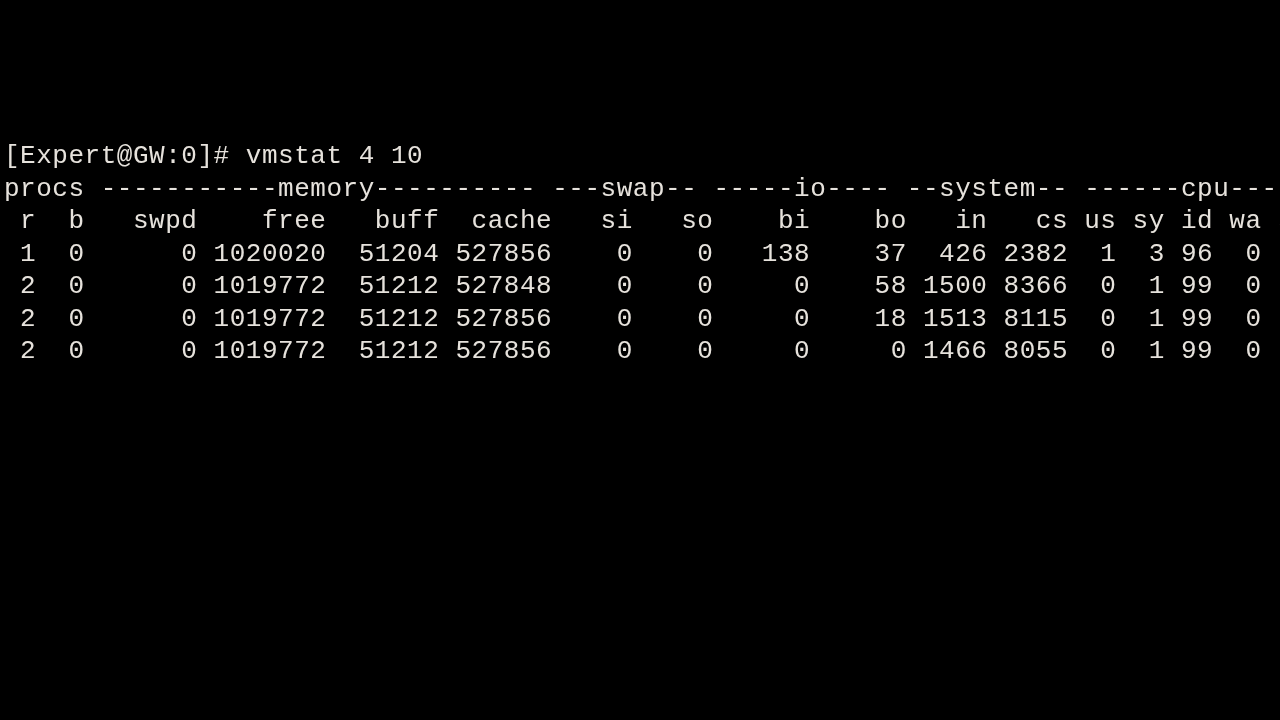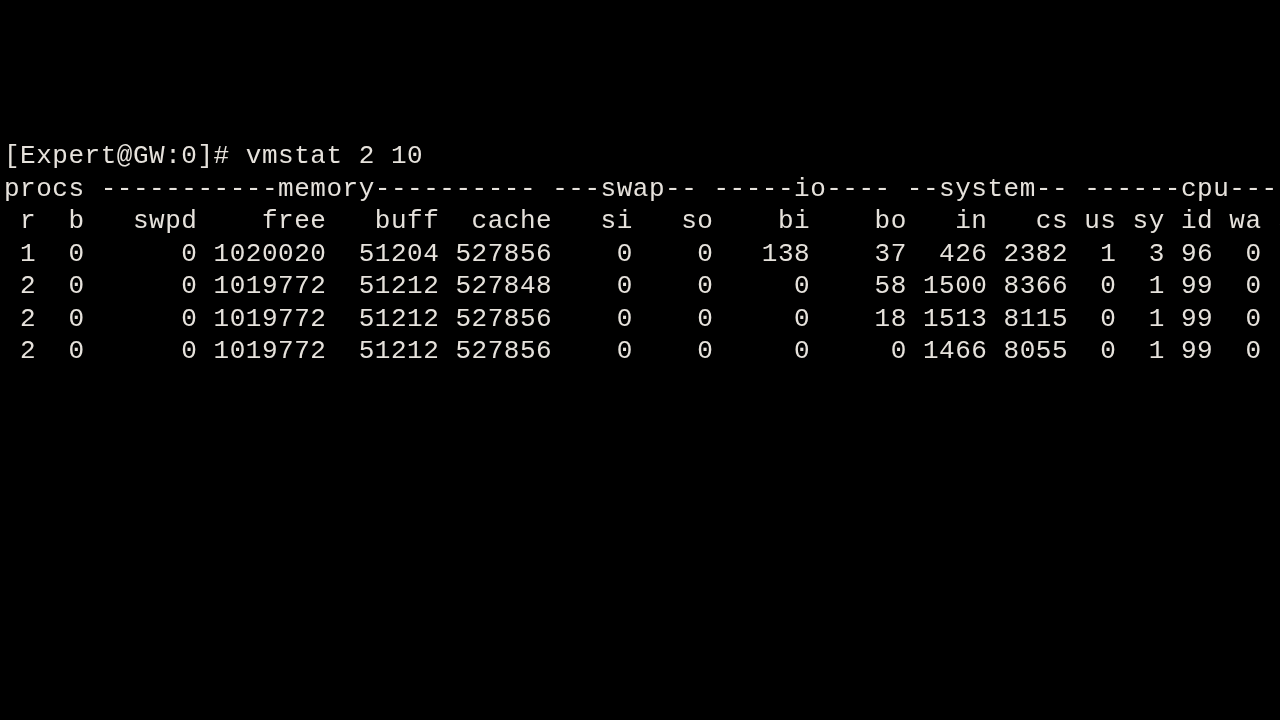--- a/index.html
+++ b/index.html
@@ -20,20 +20,20 @@
     line-height: 32.5px;
     letter-spacing: 0.02em;
     color: #e6e2dc;
     white-space: pre;
     overflow: hidden;
   }
 </style>
 </head>
 <body>
 
-<div class="terminal"><span>[Expert@GW:0]# </span><span>vmstat 2 10</span>
+<div class="terminal"><span>[Expert@GW:0]# </span><span>vmstat 4 10</span>
 <span>procs -----------memory---------- ---swap-- -----io---- --system-- ------cpu------</span>
 <span> r  b   swpd    free   buff  cache   si   so    bi    bo   in   cs us sy id wa st</span>
 <span> 1  0      0 1020020  51204 527856    0    0   138    37  426 2382  1  3 96  0  0</span>
 <span> 2  0      0 1019772  51212 527848    0    0     0    58 1500 8366  0  1 99  0  0</span>
 <span> 2  0      0 1019772  51212 527856    0    0     0    18 1513 8115  0  1 99  0  0</span>
 <span> 2  0      0 1019772  51212 527856    0    0     0     0 1466 8055  0  1 99  0  0</span>
 </div>
 
 </body></html>

